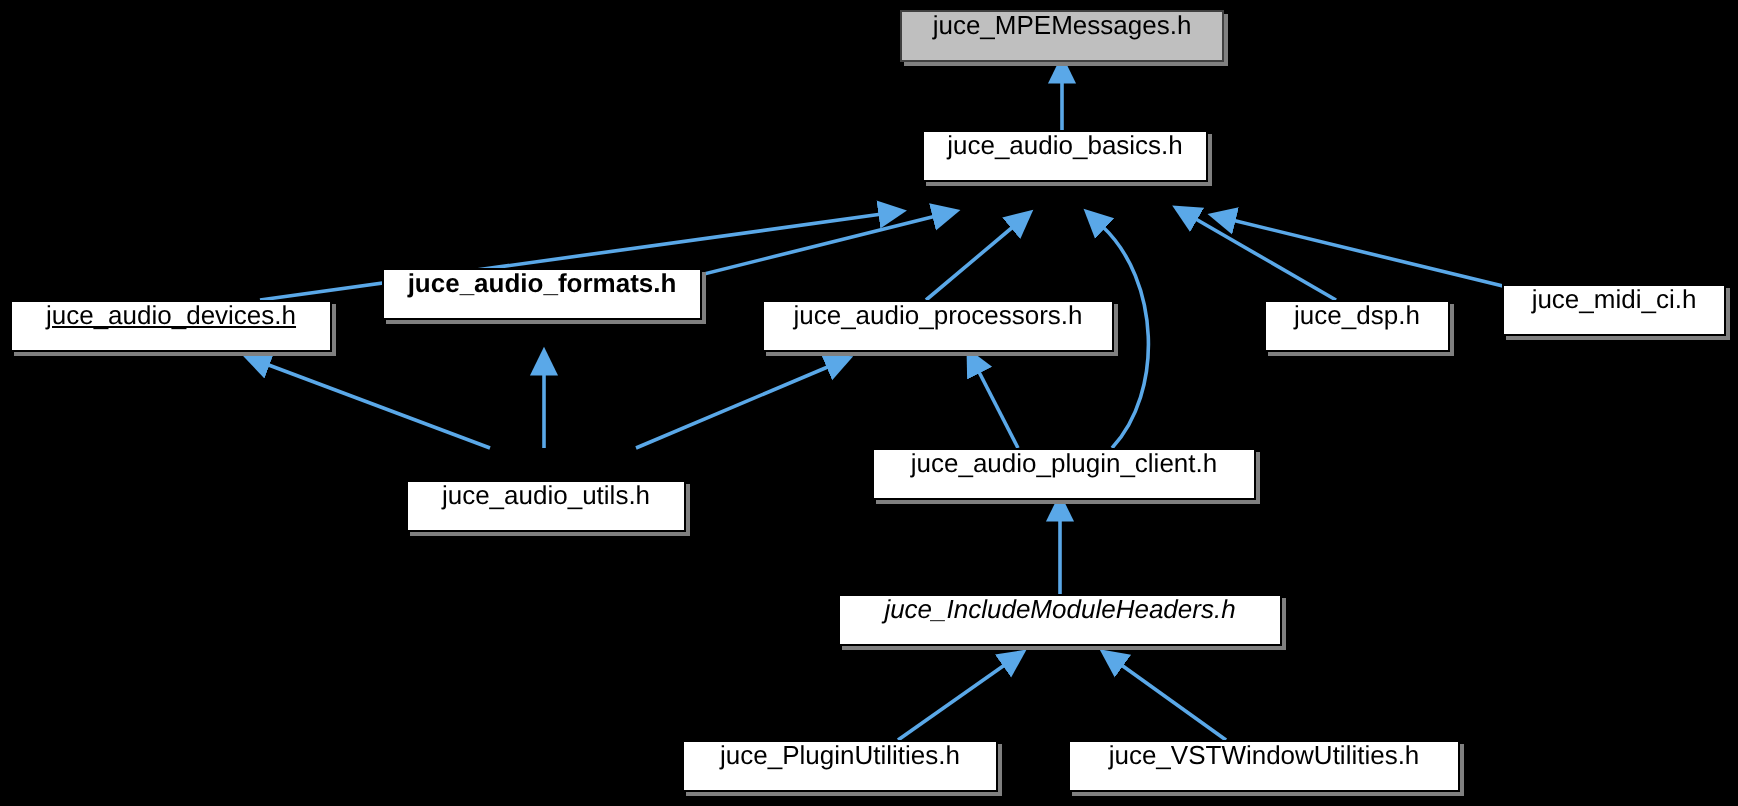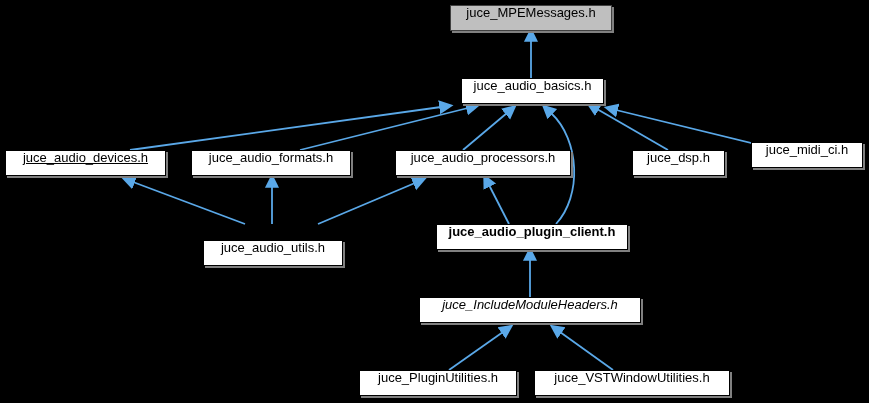--- a/index.html
+++ b/index.html
@@ -72,48 +72,48 @@
         <path d="M 530,297 L 530,259" fill="none" stroke="#5aa8e8" stroke-width="1.8" marker-end="url(#arrowhead)"></path>
         <path d="M 449,370 L 503,332" fill="none" stroke="#5aa8e8" stroke-width="1.8" marker-end="url(#arrowhead)"></path>
         <path d="M 613,370 L 560,332" fill="none" stroke="#5aa8e8" stroke-width="1.8" marker-end="url(#arrowhead)"></path>
       </g>
   </svg>
 
   <div id="nodes-group">
       <div class="node highlight" style="left: 450px; top: 5px; width: 162px; height: 26px;">
         <span class="node-label">juce_MPEMessages.h</span>
       </div>
-      <div class="node" style="left: 461px; top: 78px; width: 143px; height: 26px;">
+      <div class="node" style="left: 461px; top: 65px; width: 143px; height: 26px;">
         <span class="node-label">juce_audio_basics.h</span>
       </div>
       <div class="node" style="left: 5px; top: 150px; width: 161px; height: 26px; text-decoration: underline;">
         <span class="node-label">juce_audio_devices.h</span>
       </div>
-      <div class="node" style="left: 191px; top: 150px; width: 160px; height: 26px;">
+      <div class="node" style="left: 191px; top: 134px; width: 160px; height: 26px; font-weight: bold;">
         <span class="node-label">juce_audio_formats.h</span>
       </div>
-      <div class="node" style="left: 395px; top: 150px; width: 176px; height: 26px;">
+      <div class="node" style="left: 381px; top: 150px; width: 176px; height: 26px;">
         <span class="node-label">juce_audio_processors.h</span>
       </div>
       <div class="node" style="left: 632px; top: 150px; width: 93px; height: 26px;">
         <span class="node-label">juce_dsp.h</span>
       </div>
       <div class="node" style="left: 751px; top: 142px; width: 112px; height: 26px;">
         <span class="node-label">juce_midi_ci.h</span>
       </div>
       <div class="node" style="left: 203px; top: 240px; width: 140px; height: 26px;">
         <span class="node-label">juce_audio_utils.h</span>
       </div>
-      <div class="node" style="left: 436px; top: 224px; width: 192px; height: 26px; font-weight: bold;">
+      <div class="node" style="left: 436px; top: 224px; width: 192px; height: 26px;">
         <span class="node-label">juce_audio_plugin_client.h</span>
       </div>
       <div class="node" style="left: 419px; top: 297px; width: 222px; height: 26px; font-style: italic;">
         <span class="node-label">juce_IncludeModuleHeaders.h</span>
       </div>
-      <div class="node" style="left: 359px; top: 370px; width: 158px; height: 26px;">
+      <div class="node" style="left: 341px; top: 370px; width: 158px; height: 26px;">
         <span class="node-label">juce_PluginUtilities.h</span>
       </div>
       <div class="node" style="left: 534px; top: 370px; width: 196px; height: 26px;">
         <span class="node-label">juce_VSTWindowUtilities.h</span>
       </div>
     </div>
 
 </div>
 
 </body></html>

